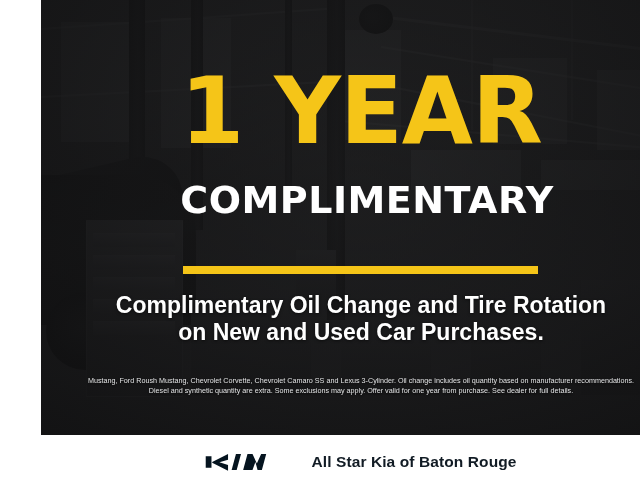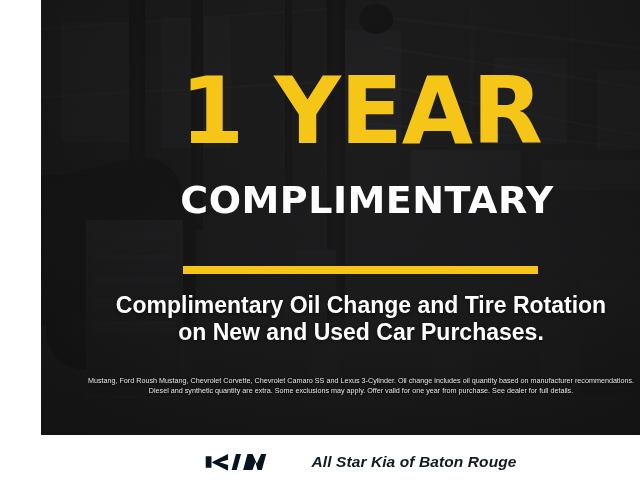--- a/index.html
+++ b/index.html
@@ -111,21 +111,21 @@
     text-align:center;color:#e2e3e4;font-size:7.2px;line-height:1.45;
     text-shadow:0 1px 2px rgba(0,0,0,.6);
   }
   #fineprint div{white-space:nowrap;}
 
   
   #footer{
     position:absolute;left:0;bottom:0;width:640px;height:53px;
     background:#ffffff;display:flex;align-items:center;justify-content:center;
   }
-  #footer-inner{display:flex;align-items:center;gap:34px;font-style:italic;}
+  #footer-inner{display:flex;align-items:center;gap:34px;}
   #kia-logo{display:block;}
   #dealer-name{
     color:#111b24;font-size:15.5px;font-weight:bold;letter-spacing:.1px;
     white-space:nowrap;
   }
 </style>
 </head>
 <body>
 
 <div id="banner">

